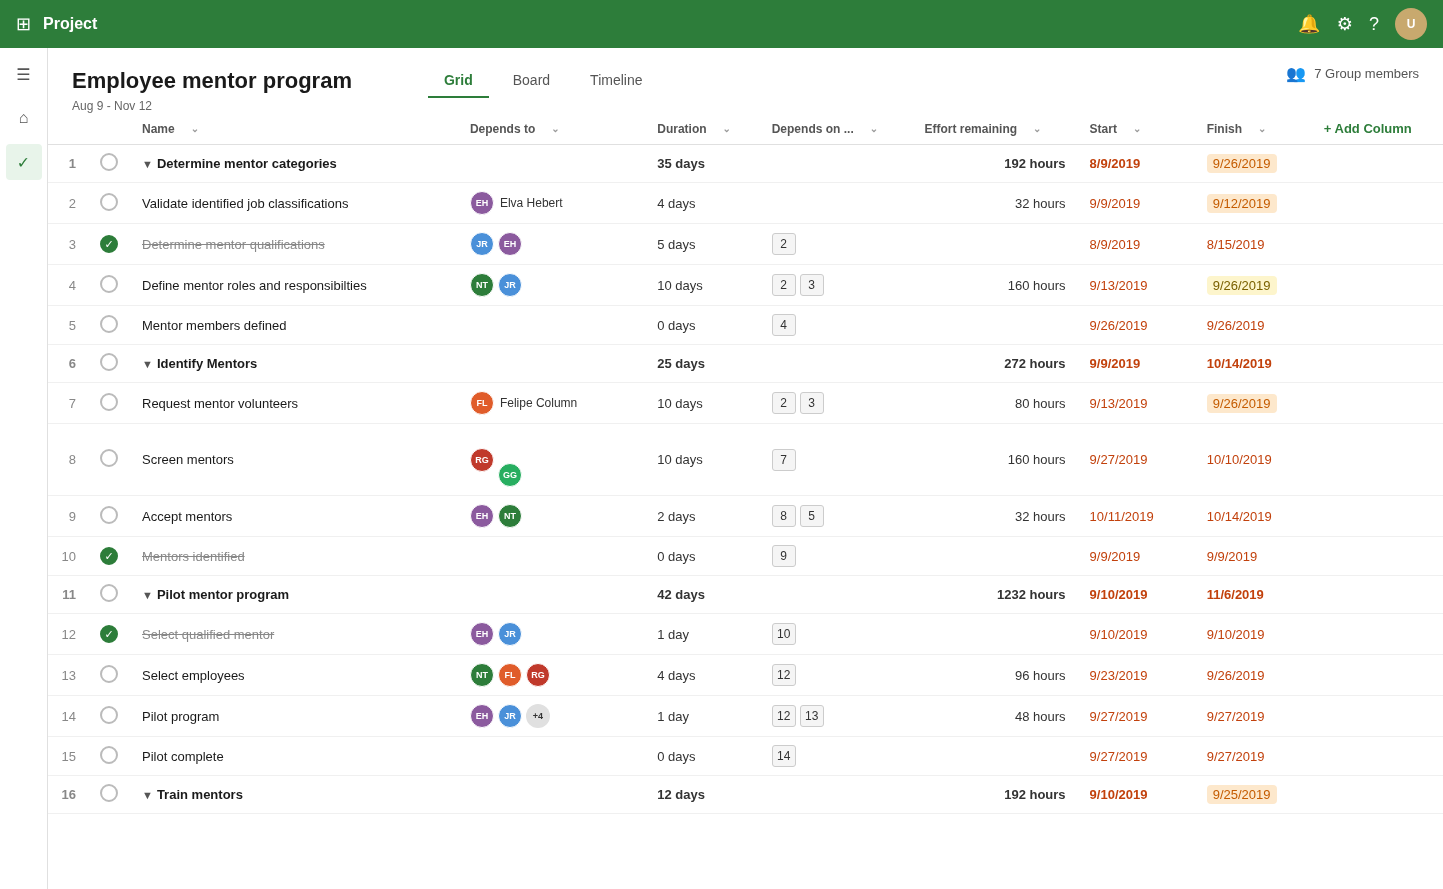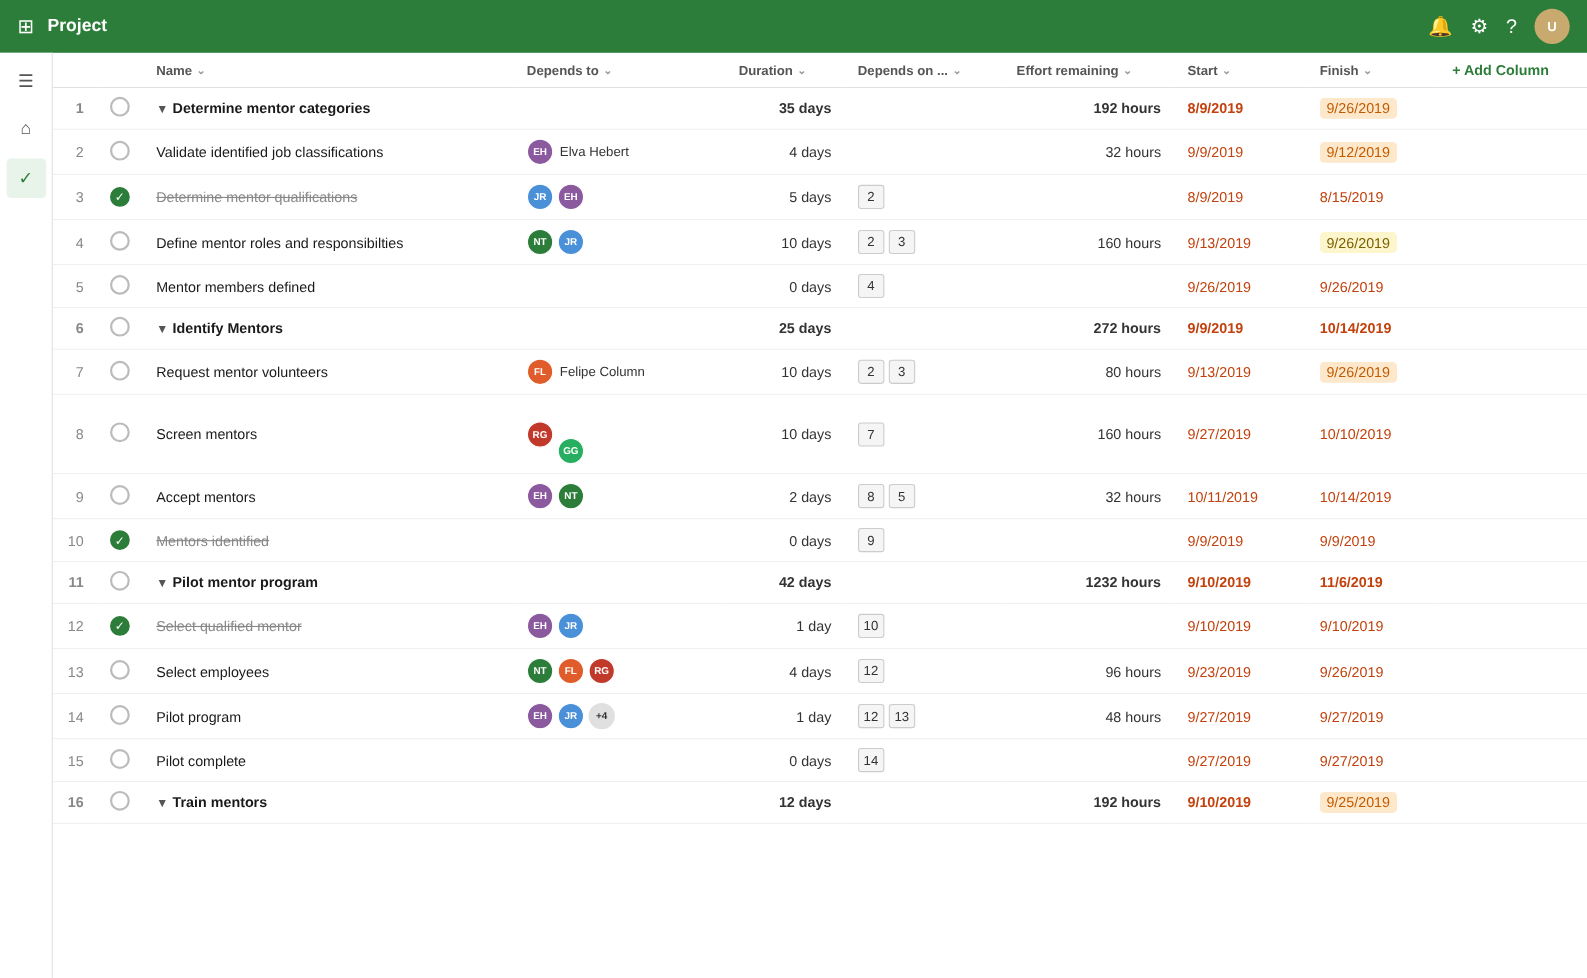--- a/index.html
+++ b/index.html
@@ -63,38 +63,38 @@
     .view-tab.active { color: #2d7d3a; border-bottom: 2px solid #2d7d3a; font-weight: 600; }
 
     
     .table-container { flex: 1; overflow-y: auto; overflow-x: auto; }
     table { width: 100%; border-collapse: collapse; }
     thead th {
       background: #fff; position: sticky; top: 0; z-index: 10;
       padding: 8px 12px; text-align: left; font-size: 12px; font-weight: 600;
       color: #555; border-bottom: 1px solid #e0e0e0; white-space: nowrap;
     }
-    th .col-header { display: flex; align-items: center; gap: 4px; }
+    th .col-header { display: flex; align-items: center; gap: 16px; }
     th .sort-arrow { font-size: 10px; color: #999; }
 
     tbody tr { border-bottom: 1px solid #f0f0f0; }
     td { padding: 8px 12px; vertical-align: middle; font-size: 13px; }
 
     .row-num { color: #888; text-align: right; width: 40px; }
     .check-circle {
       width: 18px; height: 18px; border-radius: 50%;
       border: 2px solid #bbb; display: inline-block; cursor: pointer;
     }
     .check-circle.done { background: #2d7d3a; border-color: #2d7d3a;
       display: inline-flex; align-items: center; justify-content: center;
       color: #fff; font-size: 11px; }
     .group-row td { font-weight: 700; font-size: 13px; }
     .task-name { color: #1a1a1a; }
     .task-name.strikethrough { text-decoration: line-through; color: #888; }
-    .duration-cell { text-align: right; color: #333; }
+    .duration-cell { text-align: left; color: #333; }
     .effort-cell { text-align: right; color: #333; }
     .date-cell { color: #c2410c; }
     .date-cell.highlight-orange { background: #fde8cc; color: #c45b00; border-radius: 4px;
       padding: 2px 6px; display: inline-block; font-weight: 500; }
     .date-cell.highlight-yellow { background: #fdf5cc; color: #7a6000; border-radius: 4px;
       padding: 2px 6px; display: inline-block; font-weight: 500; }
 
     .assigned-cell { display: flex; align-items: center; gap: 4px; }
     .avatar-sm {
       width: 24px; height: 24px; border-radius: 50%;
@@ -139,20 +139,37 @@
 <div class="app-body">
 
   <div class="left-sidebar">
     <div class="sidebar-icon">☰</div>
     <div class="sidebar-icon">⌂</div>
     <div class="sidebar-icon active">✓</div>
   </div>
 
   <div class="main-content">
 
+    <div class="page-header">
+      <div class="project-info">
+        <div style="display:flex; align-items:center; gap:16px;">
+          <div class="project-title">Employee mentor program</div>
+          <div style="display:flex; gap:8px; margin-left: 60px;">
+            <div class="view-tab active">Grid</div>
+            <div class="view-tab">Board</div>
+            <div class="view-tab">Timeline</div>
+          </div>
+        </div>
+        <div class="project-dates">Aug 9 - Nov 12</div>
+      </div>
+      <div class="header-right">
+        <span class="group-members-icon">👥</span>
+        <span>7 Group members</span>
+      </div>
+    </div>
 
     <div class="table-container">
       <table>
         <thead>
           <tr>
             <th style="width:40px"></th>
             <th style="width:28px"></th>
             <th style="min-width:280px">
               <div class="col-header">
                 <span>Name</span>

